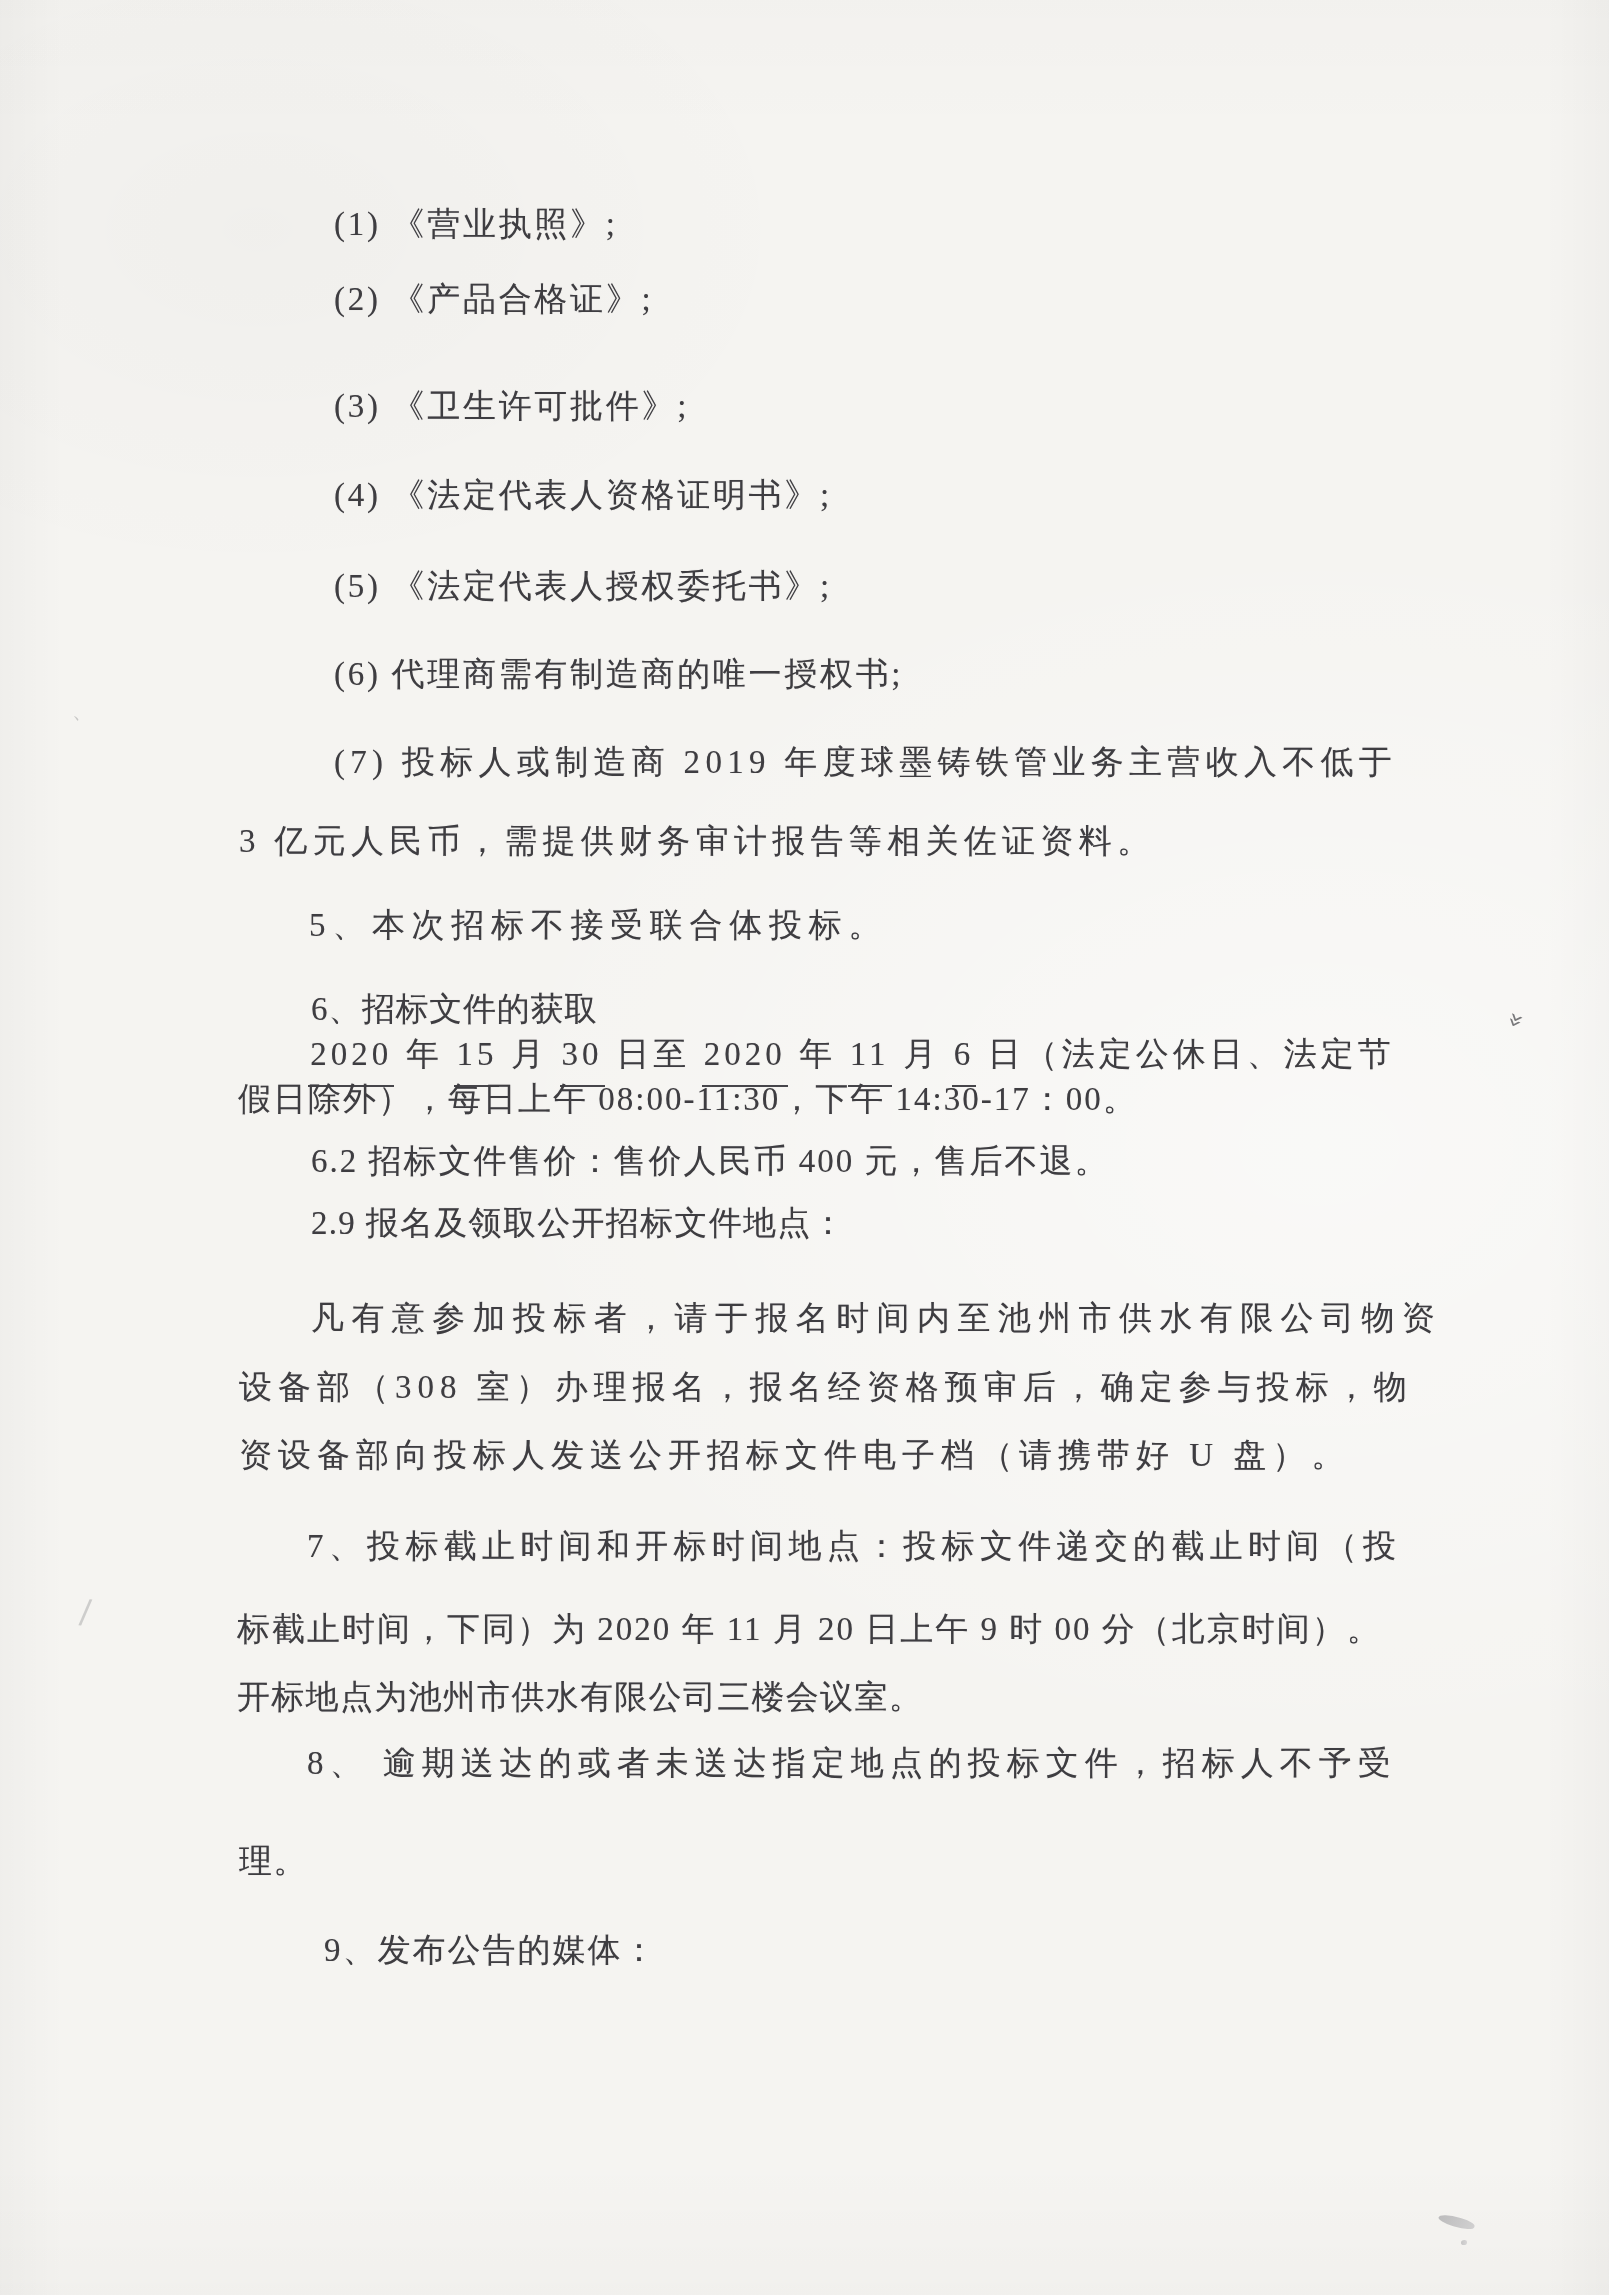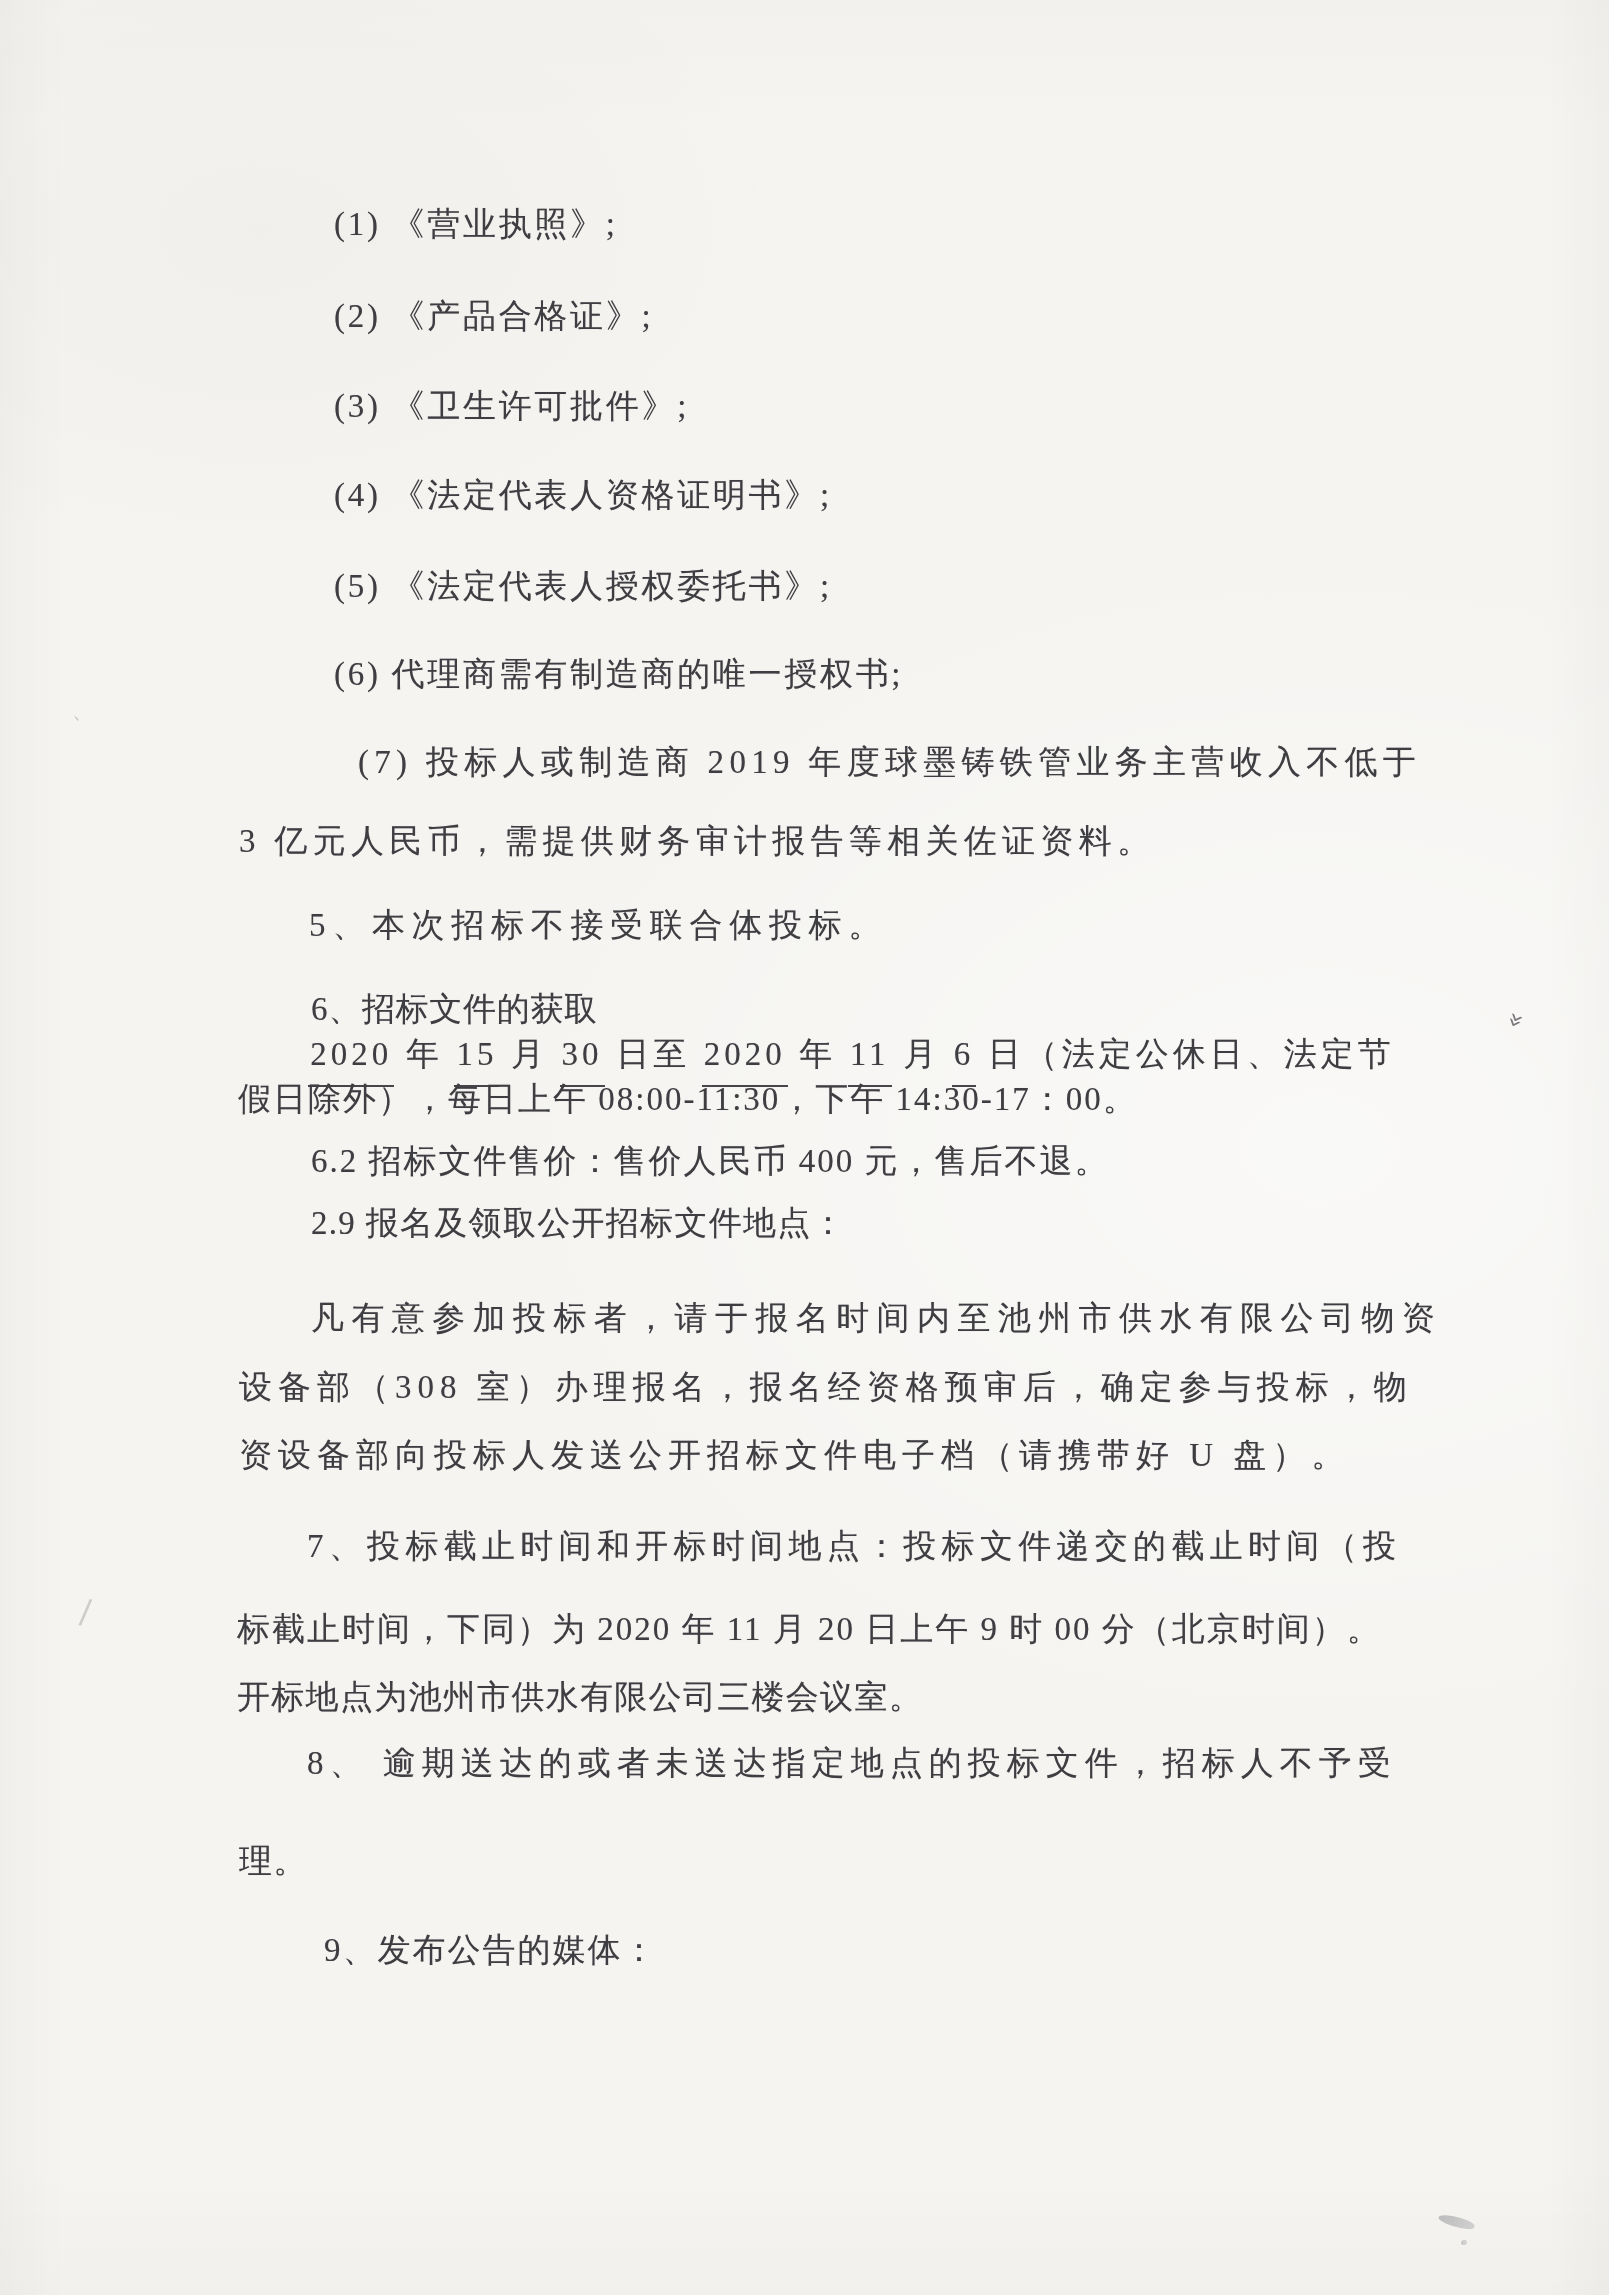--- a/index.html
+++ b/index.html
@@ -36,26 +36,26 @@
     border-radius: 60% 40% 55% 45%;
     background: linear-gradient(100deg, #8f8f93, #b5b5b8);
   }
 </style>
 </head>
 <body>
 
 <div class="page">
   <div>
       <div class="line" style="left: 334px; top: 204px; letter-spacing: 2.7px;">(1) 《营业执照》;</div>
-      <div class="line" style="left: 334px; top: 296px; letter-spacing: 2.7px;">(2) 《产品合格证》;</div>
+      <div class="line" style="left: 334px; top: 279px; letter-spacing: 2.7px;">(2) 《产品合格证》;</div>
       <div class="line" style="left: 334px; top: 386px; letter-spacing: 2.7px;">(3) 《卫生许可批件》;</div>
       <div class="line" style="left: 334px; top: 475px; letter-spacing: 2.7px;">(4) 《法定代表人资格证明书》;</div>
       <div class="line" style="left: 334px; top: 566px; letter-spacing: 2.7px;">(5) 《法定代表人授权委托书》;</div>
       <div class="line" style="left: 334px; top: 654px; letter-spacing: 2.7px;">(6) 代理商需有制造商的唯一授权书;</div>
-      <div class="line" style="left: 334px; top: 742px; letter-spacing: 5.3px; margin-left: 24px;">(7) 投标人或制造商 2019 年度球墨铸铁管业务主营收入不低于</div>
+      <div class="line" style="left: 334px; top: 742px; letter-spacing: 5.3px;">(7) 投标人或制造商 2019 年度球墨铸铁管业务主营收入不低于</div>
       <div class="line" style="left: 239px; top: 821px; letter-spacing: 5.3px;">3 亿元人民币，需提供财务审计报告等相关佐证资料。</div>
       <div class="line" style="left: 309px; top: 905px; letter-spacing: 6.7px;">5、本次招标不接受联合体投标。</div>
       <div class="line" style="left: 311px; top: 989px; letter-spacing: 0.7px;">6、招标文件的获取</div>
       <div class="line" style="left: 309px; top: 1034px; letter-spacing: 4px;"><span class="u">2020</span><span> 年 </span><span class="u">15</span><span> 月 </span><span class="u">30</span><span> 日至 </span><span class="u">2020</span><span> 年 </span><span class="u">11</span><span> 月 </span><span class="u">6</span><span> 日（法定公休日、法定节</span></div>
       <div class="line" style="left: 238px; top: 1079px; letter-spacing: 2px;">假日除外），每日上午 08:00-11:30，下午 14:30-17：00。</div>
       <div class="line" style="left: 311px; top: 1141px; letter-spacing: 2px;">6.2 招标文件售价：售价人民币 400 元，售后不退。</div>
       <div class="line" style="left: 311px; top: 1203px; letter-spacing: 1.3px;">2.9 报名及领取公开招标文件地点：</div>
       <div class="line" style="left: 311px; top: 1298px; letter-spacing: 7.4px;">凡有意参加投标者，请于报名时间内至池州市供水有限公司物资</div>
       <div class="line" style="left: 239px; top: 1367px; letter-spacing: 6px;">设备部（308 室）办理报名，报名经资格预审后，确定参与投标，物</div>
       <div class="line" style="left: 239px; top: 1435px; letter-spacing: 6px;">资设备部向投标人发送公开招标文件电子档（请携带好 U 盘）。</div>

